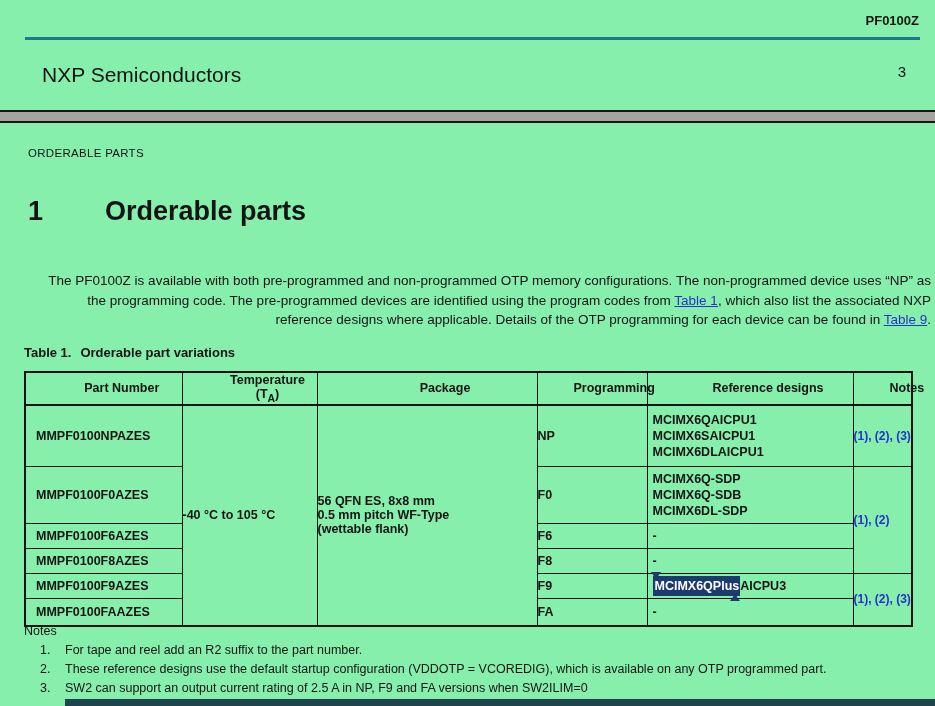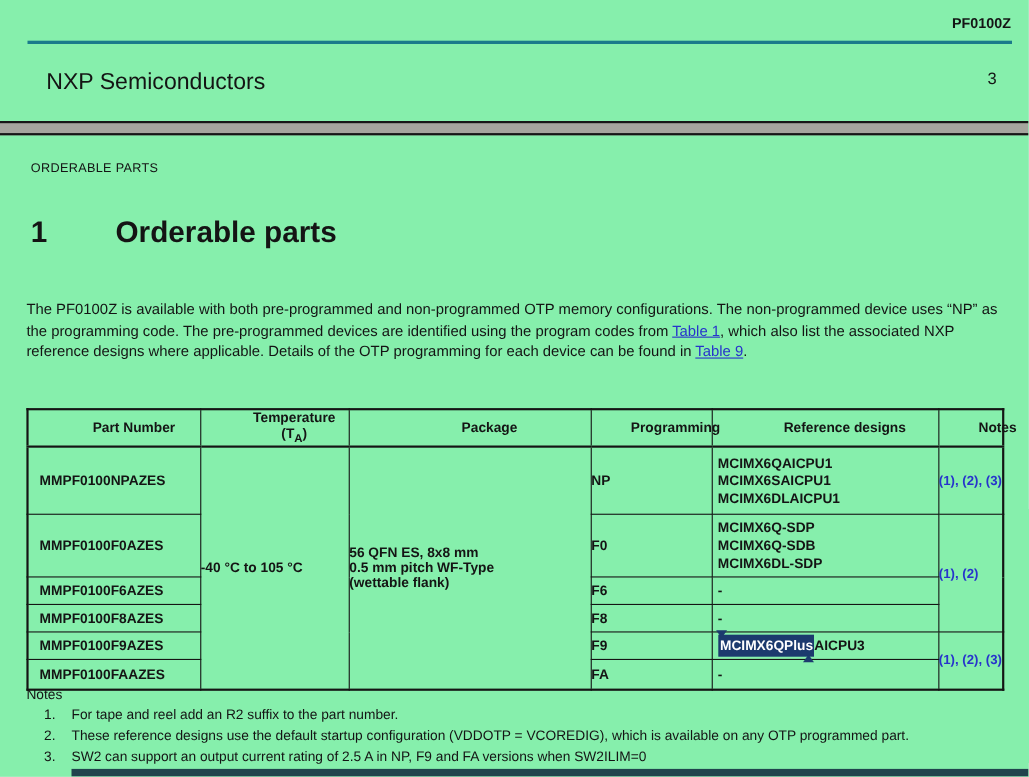--- a/index.html
+++ b/index.html
@@ -16,21 +16,21 @@
   .gray-bar {
     position:absolute; top:110px; left:0; right:0; height:13px;
     background:#a5a59e; border-top:2px solid #161616; border-bottom:2px solid #161616;
   }
   .section-label { position:absolute; top:147px; left:28px; font-size:11.5px; letter-spacing:0.3px; }
   
   .heading { position:absolute; top:196px; left:28px; font-size:27px; font-weight:bold; }
   .heading .h-num { position:absolute; left:0; top:0; }
   .heading .h-title { position:absolute; left:77px; top:0; white-space:nowrap; }
   
-  .intro { position:absolute; top:271px; left:24px; width:895px; font-size:13.5px; line-height:19.5px; text-align:left; }
+  .intro { position:absolute; top:271px; left:36px; width:895px; font-size:13.5px; line-height:19.5px; text-align:right; }
   .link { color:#2733cc; text-decoration:underline; cursor:pointer; }
   
   .tbl-caption { position:absolute; top:345px; left:24px; font-size:13px; font-weight:bold; }
   .tbl-caption .cap-text { margin-left:9px; }
   table.parts {
     position:absolute; top:371px; left:24px; width:887px;
     border-collapse:collapse; table-layout:fixed; font-size:12.5px;
     border:2px solid #141414;
   }
   table.parts th, table.parts td { border:1px solid #141414; vertical-align:middle;font-weight:bold; }
@@ -87,20 +87,23 @@
   <div class="gray-bar"></div>
   <div class="section-label">ORDERABLE PARTS</div>
 
   <div class="heading">
     <span class="h-num">1</span>
     <span class="h-title">Orderable parts</span>
   </div>
 
   <div class="intro"><span>The PF0100Z is available with both pre-programmed and non-programmed OTP memory configurations. The non-programmed device uses “NP” as the programming code. The pre-programmed devices are identified using the program codes from </span><span class="link">Table 1</span><span>, which also list the associated NXP reference designs where applicable. Details of the OTP programming for each device can be found in </span><span class="link">Table 9</span><span>.</span></div>
 
+  <div class="tbl-caption">
+    <span>Table 1.</span><span class="cap-text">Orderable part variations</span>
+  </div>
 
   <table class="parts">
     <colgroup>
       <col style="width:157px">
         <col style="width:135px">
         <col style="width:220px">
       <col style="width:110px">
         <col style="width:206px">
         <col style="width:59px">
     </colgroup>

